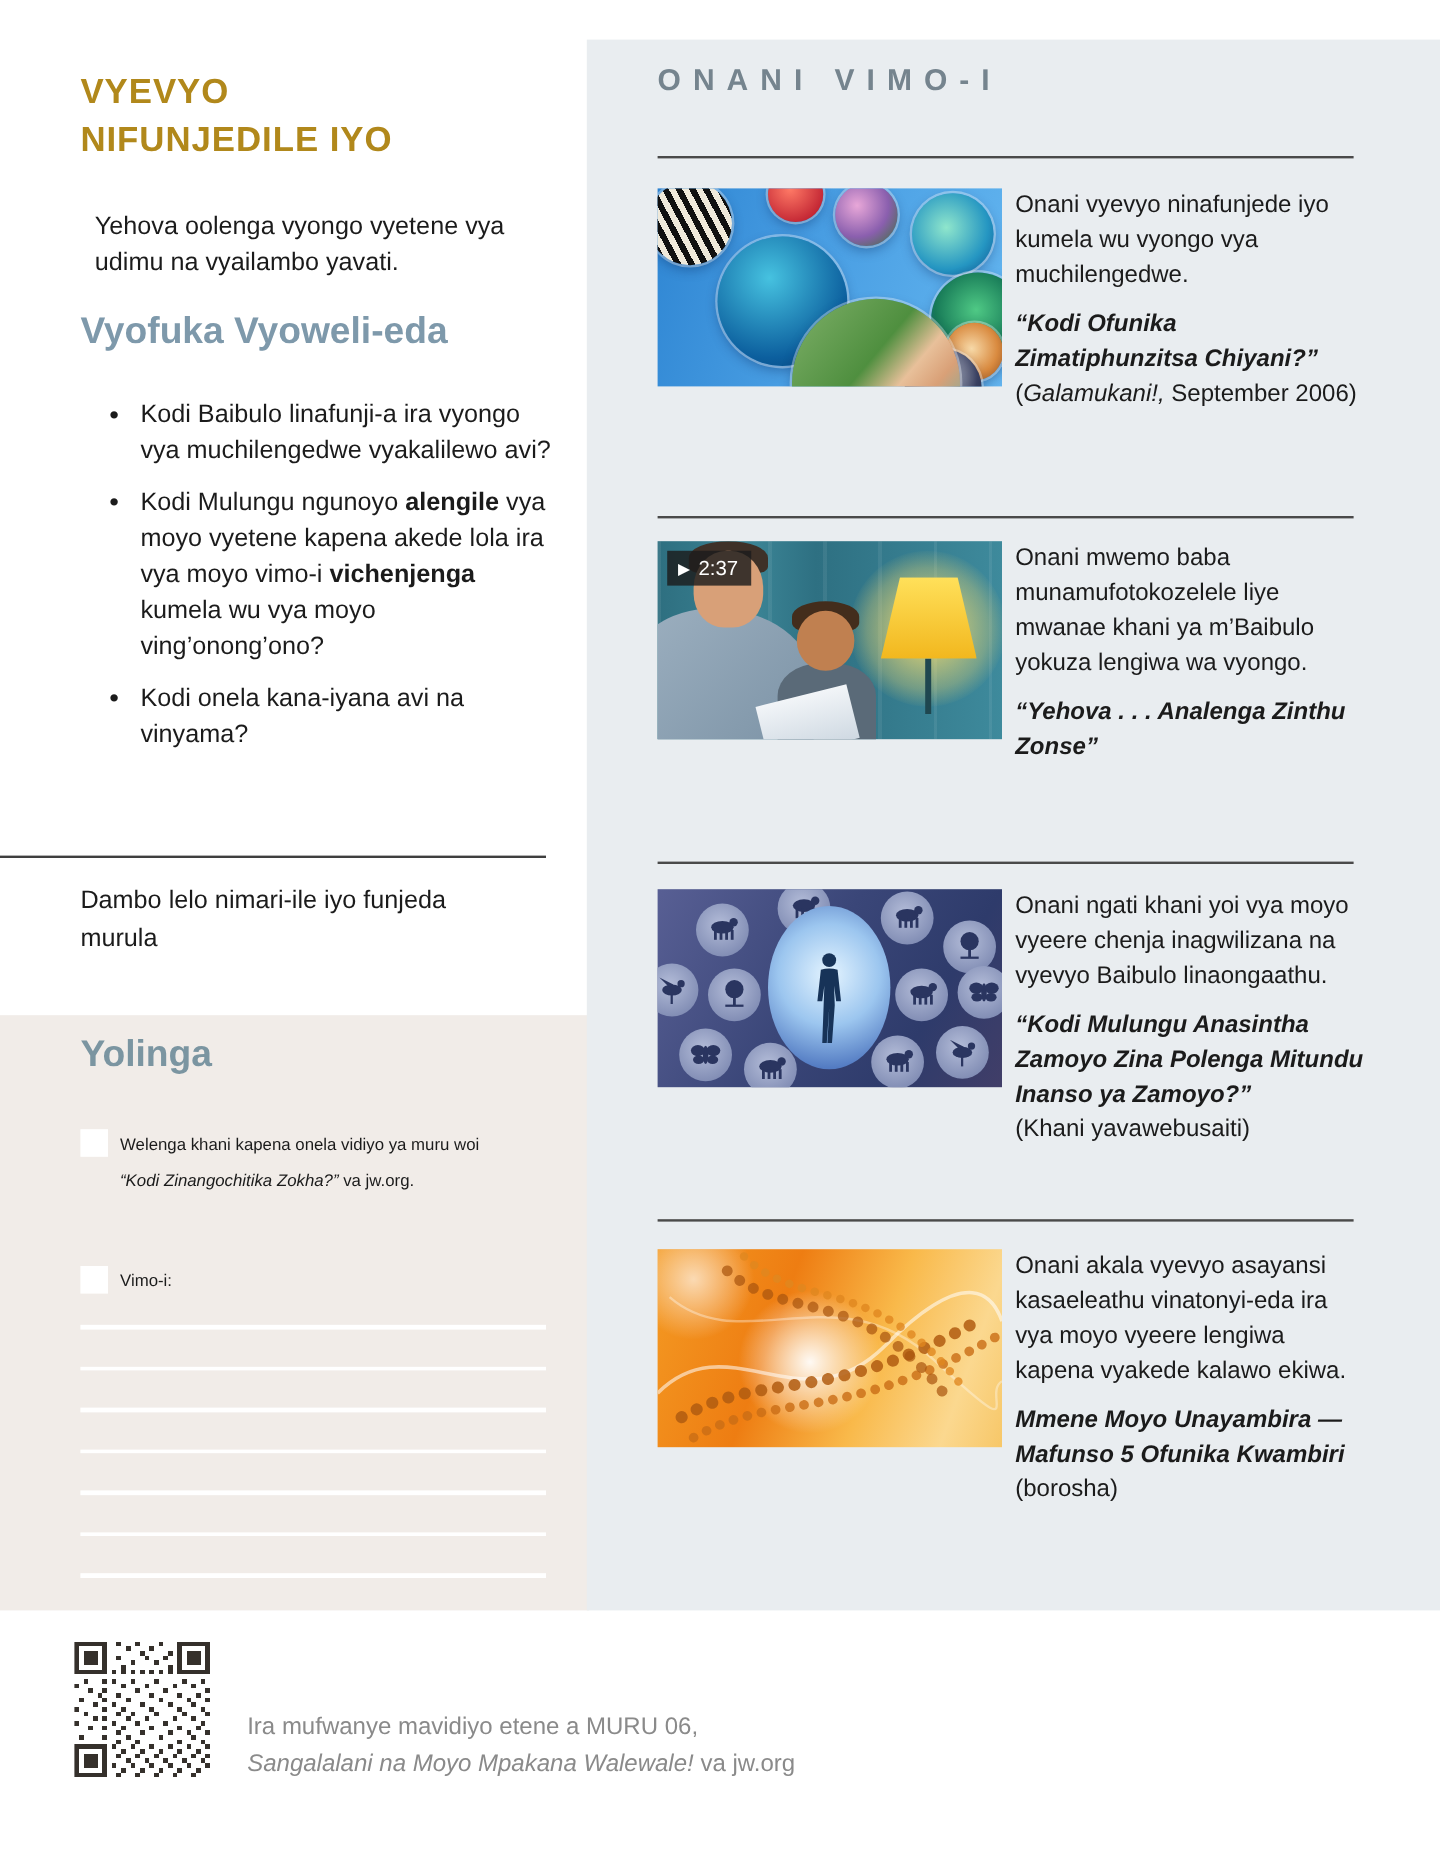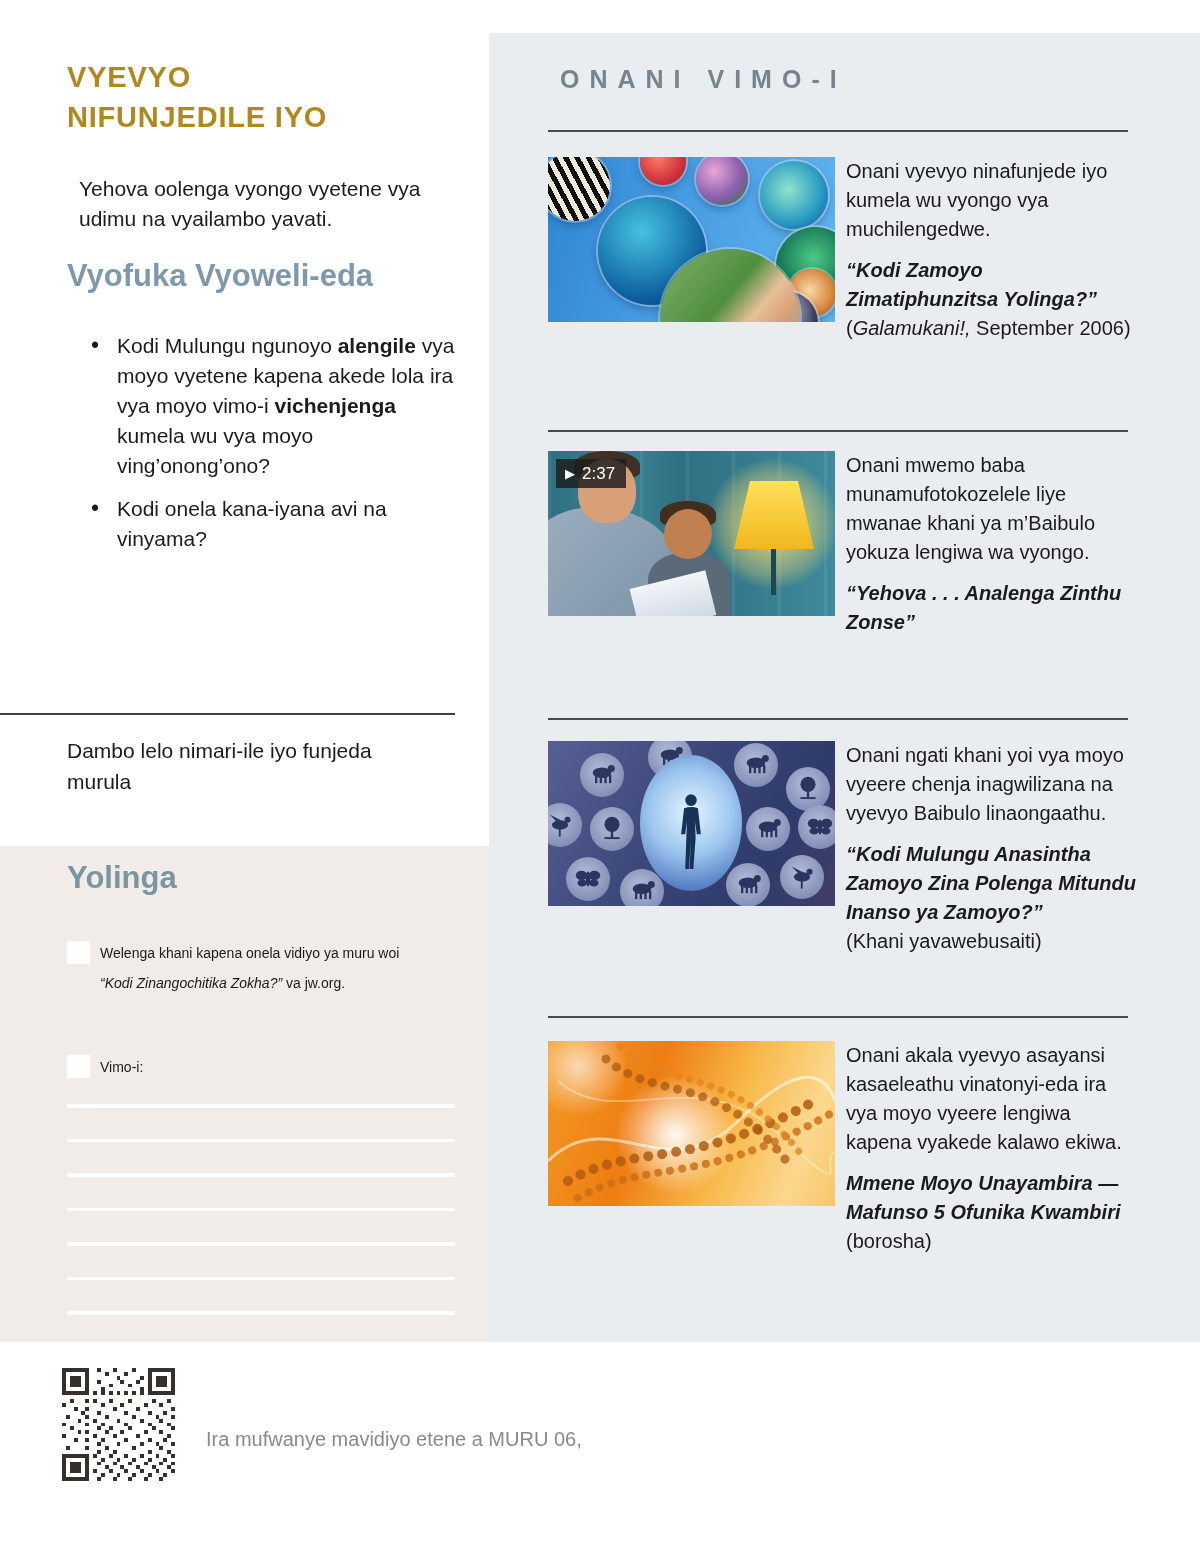--- a/index.html
+++ b/index.html
@@ -28,21 +28,21 @@
   .task{position:absolute;left:67px;width:340px;font-size:14px;line-height:30px;}
   .task .cb{position:absolute;left:0;top:3px;width:23px;height:23px;background:#ffffff;display:block;}
   .task .task-text{display:block;margin-left:33px;width:322px;}
   .t1{top:92px;}
   .t2{top:206px;}
   .wlines{position:absolute;left:67px;top:258px;width:388px;}
   .wline{height:3.5px;background:#ffffff;margin-bottom:31px;}
 
   
   .panel{left:489px;top:33px;width:711px;height:1309px;background:#E9EDF0;}
-  .p-head{position:absolute;left:59px;top:20px;margin:12px;font-size:25px;font-weight:bold;
+  .p-head{position:absolute;left:59px;top:20px;margin:0;font-size:25px;font-weight:bold;
     color:#75848E;letter-spacing:10px;white-space:nowrap;}
   .rule{position:absolute;left:59px;width:580px;height:2px;background:#4a4a4a;}
   .r1{top:97px;} .r2{top:397px;} .r3{top:685px;} .r4{top:983px;}
   .item{position:absolute;left:59px;width:592px;display:flex;gap:11px;}
   .it1{top:124px;} .it2{top:418px;} .it3{top:708px;} .it4{top:1008px;}
   .thumb{flex:none;width:287px;height:165px;position:relative;overflow:hidden;}
   .itext{width:292px;font-size:20px;line-height:29px;}
   .itext p{margin:0;}
   .iref{margin-top:12px !important;}
 
@@ -141,20 +141,23 @@
   <div>VYEVYO</div>
   <div>NIFUNJEDILE IYO</div>
 </header>
 
 <p class="abs lt-intro">Yehova oolenga vyongo vyetene vya udimu na vyailambo yavati.</p>
 
 <h2 class="abs lt-sub">Vyofuka Vyoweli-eda</h2>
 
 <div class="abs bullets">
   <div class="bullet">
+    <span>Kodi Baibulo linafunji-a ira vyongo vya muchilengedwe vyakalilewo avi?</span>
+  </div>
+  <div class="bullet">
     <span>Kodi Mulungu ngunoyo </span><span class="b">alengile</span><span> vya moyo vyetene kapena akede lola ira vya moyo vimo-i </span><span class="b">vichenjenga</span><span> kumela wu vya moyo ving’onong’ono?</span>
   </div>
   <div class="bullet">
     <span>Kodi onela kana-iyana avi na vinyama?</span>
   </div>
 </div>
 
 <div class="abs divider"></div>
 
 <p class="abs lt-note">Dambo lelo nimari-ile iyo funjeda murula</p>
@@ -191,21 +194,21 @@
       <span class="pc pc-flowers"></span>
       <span class="pc pc-dolphin"></span>
       <span class="pc pc-angelfish"></span>
       <span class="pc pc-peacock"></span>
       <span class="pc pc-nautilus"></span>
       <span class="pc pc-penguin"></span>
       <span class="pc pc-girl"></span>
     </div>
     <div class="itext">
       <p>Onani vyevyo ninafunjede iyo kumela wu vyongo vya muchilengedwe.</p>
-      <p class="iref"><span class="bi">“Kodi Zamoyo Zimatiphunzitsa Yolinga?”</span><span> (</span><span class="i">Galamukani!,</span><span> September 2006)</span></p>
+      <p class="iref"><span class="bi">“Kodi Ofunika Zimatiphunzitsa Chiyani?”</span><span> (</span><span class="i">Galamukani!,</span><span> September 2006)</span></p>
     </div>
   </article>
 
   <div class="rule r2"></div>
 
   <article class="item it2">
     <div class="thumb thumb2">
       <span class="t2stripes"></span>
       <span class="lampglow"></span>
       <span class="lampshade"></span>
@@ -338,13 +341,14 @@
       <rect x="24" y="2" width="3" height="3"></rect>
     <rect x="0" y="22" width="7" height="7"></rect>
       <rect x="1" y="23" width="5" height="5" fill="#ffffff"></rect>
       <rect x="2" y="24" width="3" height="3"></rect>
     <path d="M8 6h1v1H8zM10 6h1v1h-1zM12 6h1v1h-1zM14 6h1v1h-1zM16 6h1v1h-1zM18 6h1v1h-1zM20 6h1v1h-1zM6 8h1v1H6zM6 10h1v1H6zM6 12h1v1H6zM6 14h1v1H6zM6 16h1v1H6zM6 18h1v1H6zM6 20h1v1H6zM9 0h1v1H9zM13 0h1v1h-1zM18 0h1v1h-1zM11 1h1v1h-1zM16 1h1v1h-1zM14 2h1v1h-1zM20 2h1v1h-1zM9 3h1v1H9zM15 3h1v1h-1zM19 3h1v1h-1zM12 4h1v1h-1zM17 4h1v1h-1zM10 5h1v1h-1zM20 5h1v1h-1zM0 9h1v1H0zM2 8h1v1H2zM3 10h1v1H3zM1 12h1v1H1zM4 13h1v1H4zM0 14h1v1H0zM5 11h1v1H5zM2 15h1v1H2zM0 17h1v1H0zM3 18h1v1H3zM4 16h1v1H4zM1 20h1v1H1zM8 8h1v1H8zM12 8h1v1h-1zM17 8h1v1h-1zM23 8h1v1h-1zM27 8h1v1h-1zM10 9h1v1h-1zM15 9h1v1h-1zM21 9h1v1h-1zM25 9h1v1h-1zM13 10h1v1h-1zM19 10h1v1h-1zM28 10h1v1h-1zM9 11h1v1H9zM16 11h1v1h-1zM22 11h1v1h-1zM26 11h1v1h-1zM11 12h1v1h-1zM18 12h1v1h-1zM24 12h1v1h-1zM28 12h1v1h-1zM8 13h1v1H8zM14 13h1v1h-1zM20 13h1v1h-1zM25 13h1v1h-1zM10 14h1v1h-1zM16 14h1v1h-1zM22 14h1v1h-1zM27 14h1v1h-1zM9 15h1v1H9zM12 15h1v1h-1zM17 15h1v1h-1zM23 15h1v1h-1zM28 15h1v1h-1zM11 16h1v1h-1zM15 16h1v1h-1zM21 16h1v1h-1zM25 16h1v1h-1zM8 17h1v1H8zM13 17h1v1h-1zM19 17h1v1h-1zM27 17h1v1h-1zM10 18h1v1h-1zM16 18h1v1h-1zM22 18h1v1h-1zM26 18h1v1h-1zM9 19h1v1H9zM14 19h1v1h-1zM20 19h1v1h-1zM24 19h1v1h-1zM28 19h1v1h-1zM11 20h1v1h-1zM18 20h1v1h-1zM25 20h1v1h-1zM9 21h1v1H9zM13 21h1v1h-1zM22 21h1v1h-1zM27 21h1v1h-1zM8 22h1v1H8zM12 22h1v1h-1zM16 22h1v1h-1zM20 22h1v1h-1zM24 22h1v1h-1zM28 22h1v1h-1zM10 23h1v1h-1zM14 23h1v1h-1zM18 23h1v1h-1zM22 23h1v1h-1zM26 23h1v1h-1zM9 24h1v1H9zM13 24h1v1h-1zM17 24h1v1h-1zM21 24h1v1h-1zM25 24h1v1h-1zM28 24h1v1h-1zM11 25h1v1h-1zM15 25h1v1h-1zM19 25h1v1h-1zM23 25h1v1h-1zM27 25h1v1h-1zM8 26h1v1H8zM12 26h1v1h-1zM16 26h1v1h-1zM20 26h1v1h-1zM24 26h1v1h-1zM28 26h1v1h-1zM10 27h1v1h-1zM14 27h1v1h-1zM18 27h1v1h-1zM22 27h1v1h-1zM26 27h1v1h-1zM9 28h1v1H9zM13 28h1v1h-1zM17 28h1v1h-1zM21 28h1v1h-1zM25 28h1v1h-1z"></path>
   </g>
 </svg>
 
 <div class="abs f-text">
   <div>Ira mufwanye mavidiyo etene a MURU 06,</div>
+  <div><span class="i">Sangalalani na Moyo Mpakana Walewale!</span><span> va jw.org</span></div>
 </div>
 
 </body></html>

